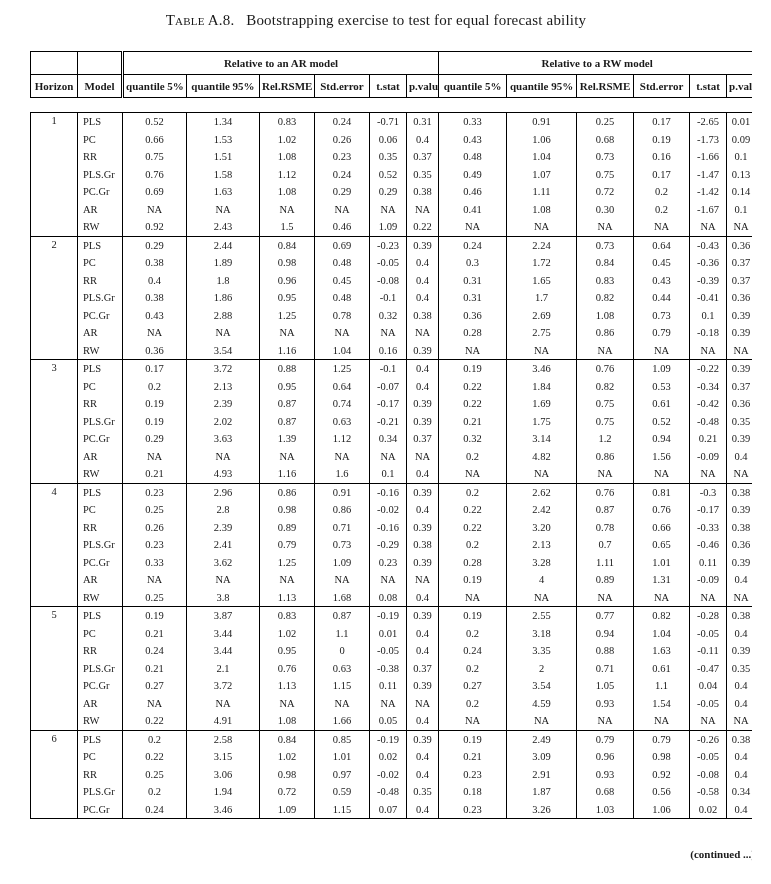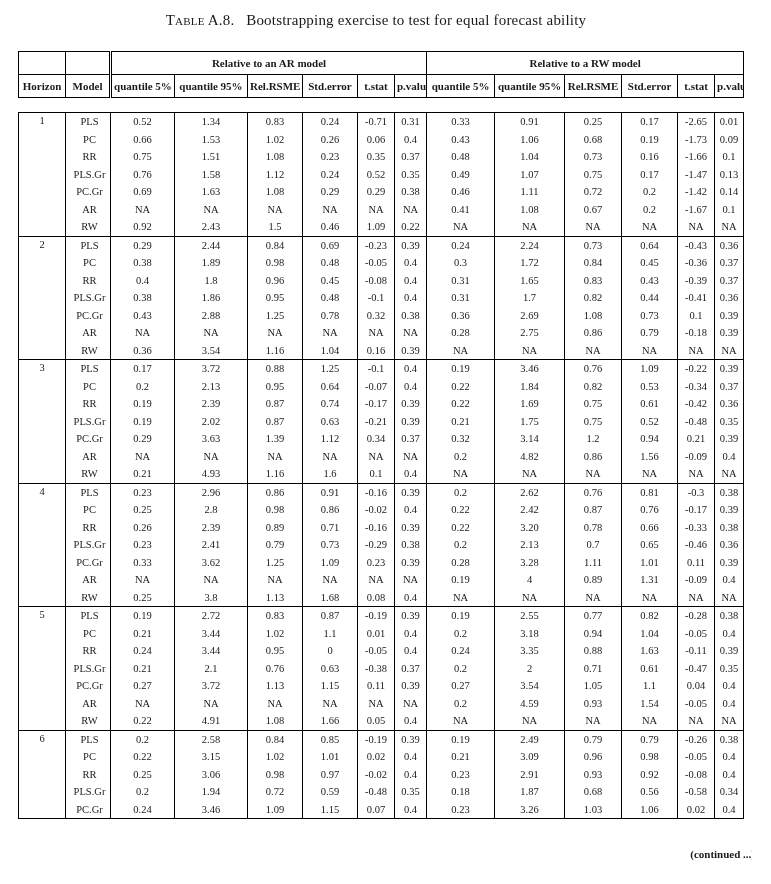--- a/index.html
+++ b/index.html
@@ -18,21 +18,21 @@
   }
   .title {
     text-align: center;
     padding-top: 12px;
     font-size: 15px;
     letter-spacing: 0.2px;
     margin-bottom: 22px;
     white-space: nowrap;
   }
   .title-tag { font-variant: small-caps; }
-  .tablewrap { margin-left: 18px; width: 725px; }
+  .tablewrap { margin-left: 30px; width: 725px; }
   table {
     border-collapse: collapse;
     table-layout: fixed;
     width: 725px;
     color: #1a1a1a;
   }
   
   .hdr-table { border: 1px solid #000; margin-bottom: 14px; }
   .hdr-table th {
     border: 1px solid #000;
@@ -53,21 +53,21 @@
     border-bottom: none;
     font-size: 10.5px;
     height: 17.5px;
     padding: 0 2px;
     text-align: center;
     vertical-align: middle;
     white-space: nowrap;
     overflow: hidden;
   }
   .body-table td.horizon { border-left: none; vertical-align: top; padding-top: 2px; }
-  .body-table td.model { text-align: center; padding-left: 5px; }
+  .body-table td.model { text-align: left; padding-left: 5px; }
   .body-table tr.block-top td { border-top: 1px solid #000; }
   .footer-note {
     width: 725px;
     margin-left: 30px;
     text-align: right;
     font-weight: bold;
     font-size: 11px;
     padding-top: 5px;
     margin-top: 24px;
   }
@@ -224,21 +224,21 @@
           <tr>
             <td class="model">AR</td>
             <td>NA</td>
             <td>NA</td>
             <td>NA</td>
             <td>NA</td>
             <td>NA</td>
             <td>NA</td>
             <td>0.41</td>
             <td>1.08</td>
-            <td>0.67</td>
+            <td>0.30</td>
             <td>0.2</td>
             <td>-1.67</td>
             <td>0.1</td>
           </tr>
           <tr>
             <td class="model">RW</td>
             <td>0.92</td>
             <td>2.43</td>
             <td>1.5</td>
             <td>0.46</td>
@@ -566,21 +566,21 @@
             <td>NA</td>
             <td>NA</td>
             <td>NA</td>
             <td>NA</td>
             <td>NA</td>
           </tr>
           <tr class="block-top">
             <td class="horizon" rowspan="7">5</td>
             <td class="model">PLS</td>
             <td>0.19</td>
-            <td>2.72</td>
+            <td>3.87</td>
             <td>0.83</td>
             <td>0.87</td>
             <td>-0.19</td>
             <td>0.39</td>
             <td>0.19</td>
             <td>2.55</td>
             <td>0.77</td>
             <td>0.82</td>
             <td>-0.28</td>
             <td>0.38</td>

